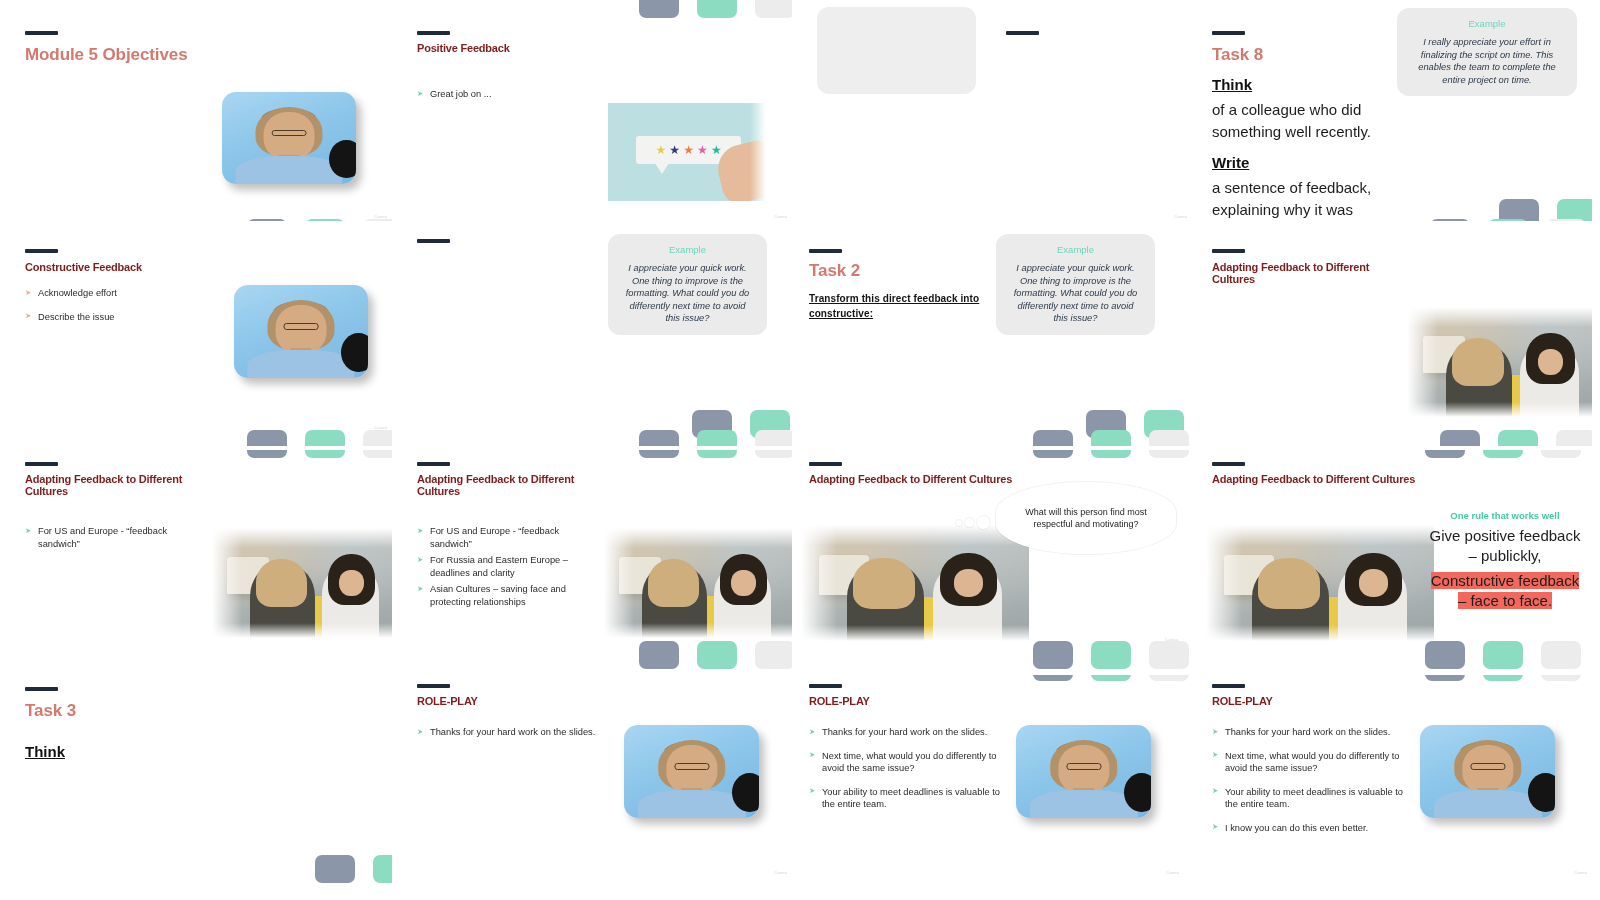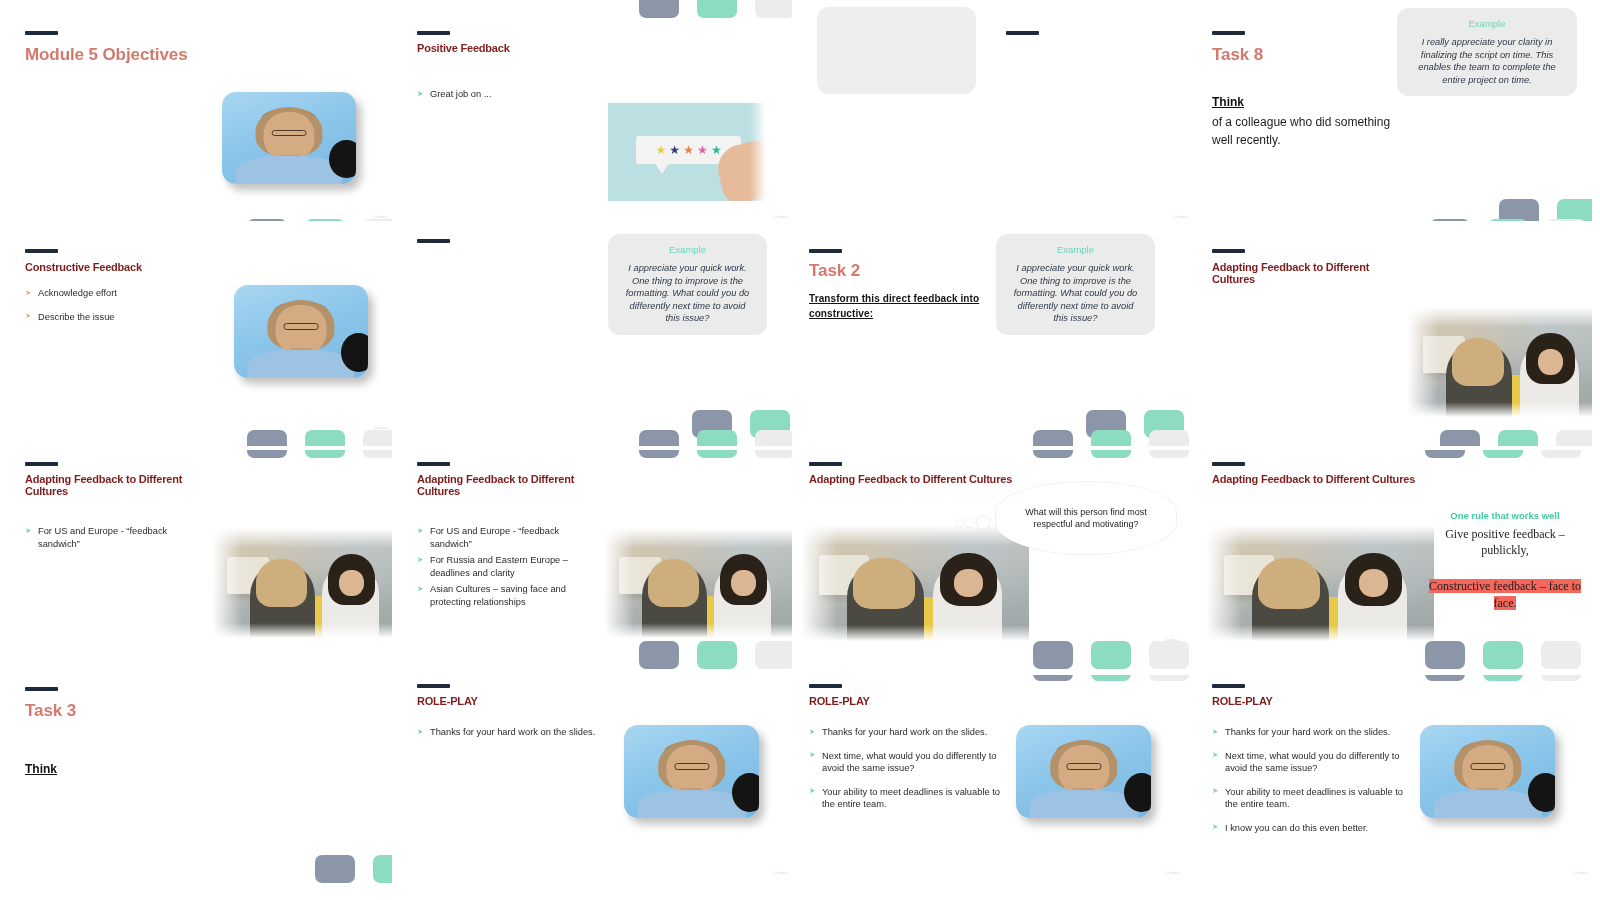--- a/index.html
+++ b/index.html
@@ -64,21 +64,21 @@
     content: "\27A4";
     position: absolute;
     left: 0; top: 0.5px;
     font-size: 7.5px;
     color: #7ad0b4;
   }
   .bullet.coral:before { color: #e8a99d; }
   .bullets.tight .bullet { margin-bottom: 4px; }
 
   
-  .taskbody { position: absolute; font-size: 12px; color: #1d1d1d; line-height: 1.45; margin-top: 20px; }
+  .taskbody { position: absolute; font-size: 15px; color: #1d1d1d; line-height: 1.45; }
   .taskbody .lab {
     font-weight: bold;
     text-decoration: underline;
     display: block;
     margin-bottom: 3px;
     color: #111;
   }
   .taskbody p { margin-bottom: 10px; }
 
   .underline-head {
@@ -301,21 +301,21 @@
     box-shadow: 0 0 0 1px rgba(0,0,0,0.06);
   }
   .thought-dots { position: absolute; display: flex; gap: 3px; align-items: center; }
   .thought-dots i { display:block; background:#fff; border-radius:50%; box-shadow: 0 0 0 1px rgba(0,0,0,0.05); }
 
   
   .rulebox { position: absolute; text-align: center; width: 152px; }
   .rulebox .rb-title {
     color: #43c9a7; font-size: 9.5px; font-weight: bold; margin-bottom: 5px;
   }
-  .rulebox .rb-line { font-size: 12px; color: #1d1d1d; line-height: 1.35; font-family: Liberation Serif, serif; }
+  .rulebox .rb-line { font-size: 15px; color: #1d1d1d; line-height: 1.35; }
   .rulebox .rb-hl { background: #f4675c; color: #1d1d1d; }
 
   
   .sq {
     position: absolute;
     border-radius: 7px;
   }
   .sq.grey  { background: #8b97a8; }
   .sq.mint  { background: #8cdcc1; }
   .sq.light { background: #ececec; }
@@ -380,24 +380,28 @@
   </div>
 
   <div class="slide">
     <div class="rule" style="left:12px;top:31px"></div>
     <div class="h-coral" style="left:12px;top:45px">Task 8</div>
     <div class="taskbody" style="left:12px;top:74px;width:186px">
       <p>
         <span class="lab">Think</span>
         <span>of a colleague who did something well recently.</span>
       </p>
+      <p>
+        <span class="lab">Write</span>
+        <span>a sentence of feedback, explaining why it was effective.</span>
+      </p>
     </div>
     <div class="example" style="left:197px;top:8px;width:180px">
       <div class="ex-title">Example</div>
-      <div class="ex-text">I really appreciate your clarity in finalizing the script on time. This enables the team to complete the entire project on time.</div>
+      <div class="ex-text">I really appreciate your effort in finalizing the script on time. This enables the team to complete the entire project on time.</div>
     </div>
     <div class="sq grey" style="left:299px;top:199px;width:40px;height:28px"></div>
     <div class="sq mint" style="left:357px;top:199px;width:40px;height:28px"></div>
     <div class="sq grey" style="left:230px;top:219px;width:40px;height:28px"></div>
     <div class="sq mint" style="left:288px;top:219px;width:40px;height:28px"></div>
     <div class="sq light" style="left:346px;top:219px;width:40px;height:28px"></div>
   </div>
 
   <div class="slide">
     <div class="rule" style="left:25px;top:24px"></div>
@@ -569,21 +573,21 @@
       <div class="pdark"></div>
         <div class="pdark-hair"></div>
         <div class="pdark-face"></div>
       <div class="fade-l"></div>
         <div class="fade-t"></div>
         <div class="fade-b"></div>
     </div>
     <div class="rulebox" style="left:229px;top:60px">
       <div class="rb-title">One rule that works well</div>
       <div class="rb-line">Give positive feedback – publickly,</div>
-      <div class="rb-line" style="margin-top:20px">
+      <div class="rb-line" style="margin-top:4px">
         <span class="rb-hl">Constructive feedback – face to face.</span>
       </div>
     </div>
     <div class="sq grey" style="left:225px;top:191px;width:40px;height:28px"></div>
     <div class="sq mint" style="left:283px;top:191px;width:40px;height:28px"></div>
     <div class="sq light" style="left:341px;top:191px;width:40px;height:28px"></div>
   </div>
 
   <div class="slide">
 

